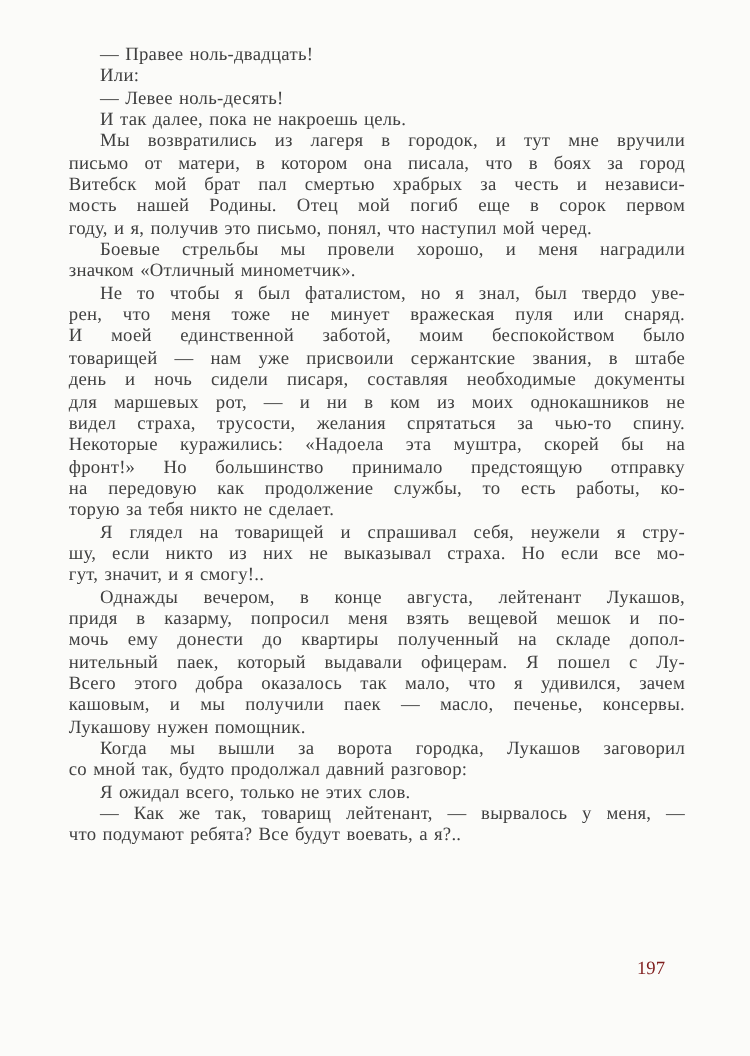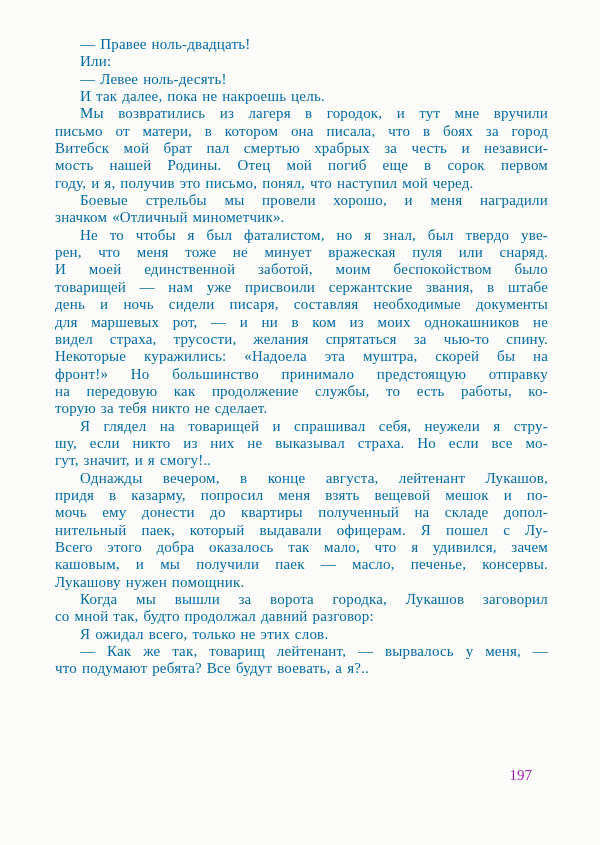--- a/index.html
+++ b/index.html
@@ -27,40 +27,40 @@
     width: 493px;
   }
   .paragraph {
     margin: 0;
     padding: 0;
   }
   .line {
     font-size: 15px;
     line-height: 17.35px;
     letter-spacing: 0.2px;
-    color: #0369a1;
+    color: #404040;
     text-align: justify;
     text-align-last: justify;
     word-spacing: 1px;
     white-space: normal;
   }
   .line.last {
     text-align: left;
     text-align-last: left;
   }
   .line.first {
     text-indent: 25px;
   }
   .page-number {
     position: absolute;
     top: 767px;
     right: 68px;
     font-size: 15px;
     line-height: 17.35px;
-    color: #a21caf;
+    color: #7f1d1d;
   }
 </style>
 </head>
 <body>
 
 <div class="page">
   <div class="text-block">
       <div class="paragraph">
         <div class="line first last">— Правее ноль-двадцать!</div>
       </div>

